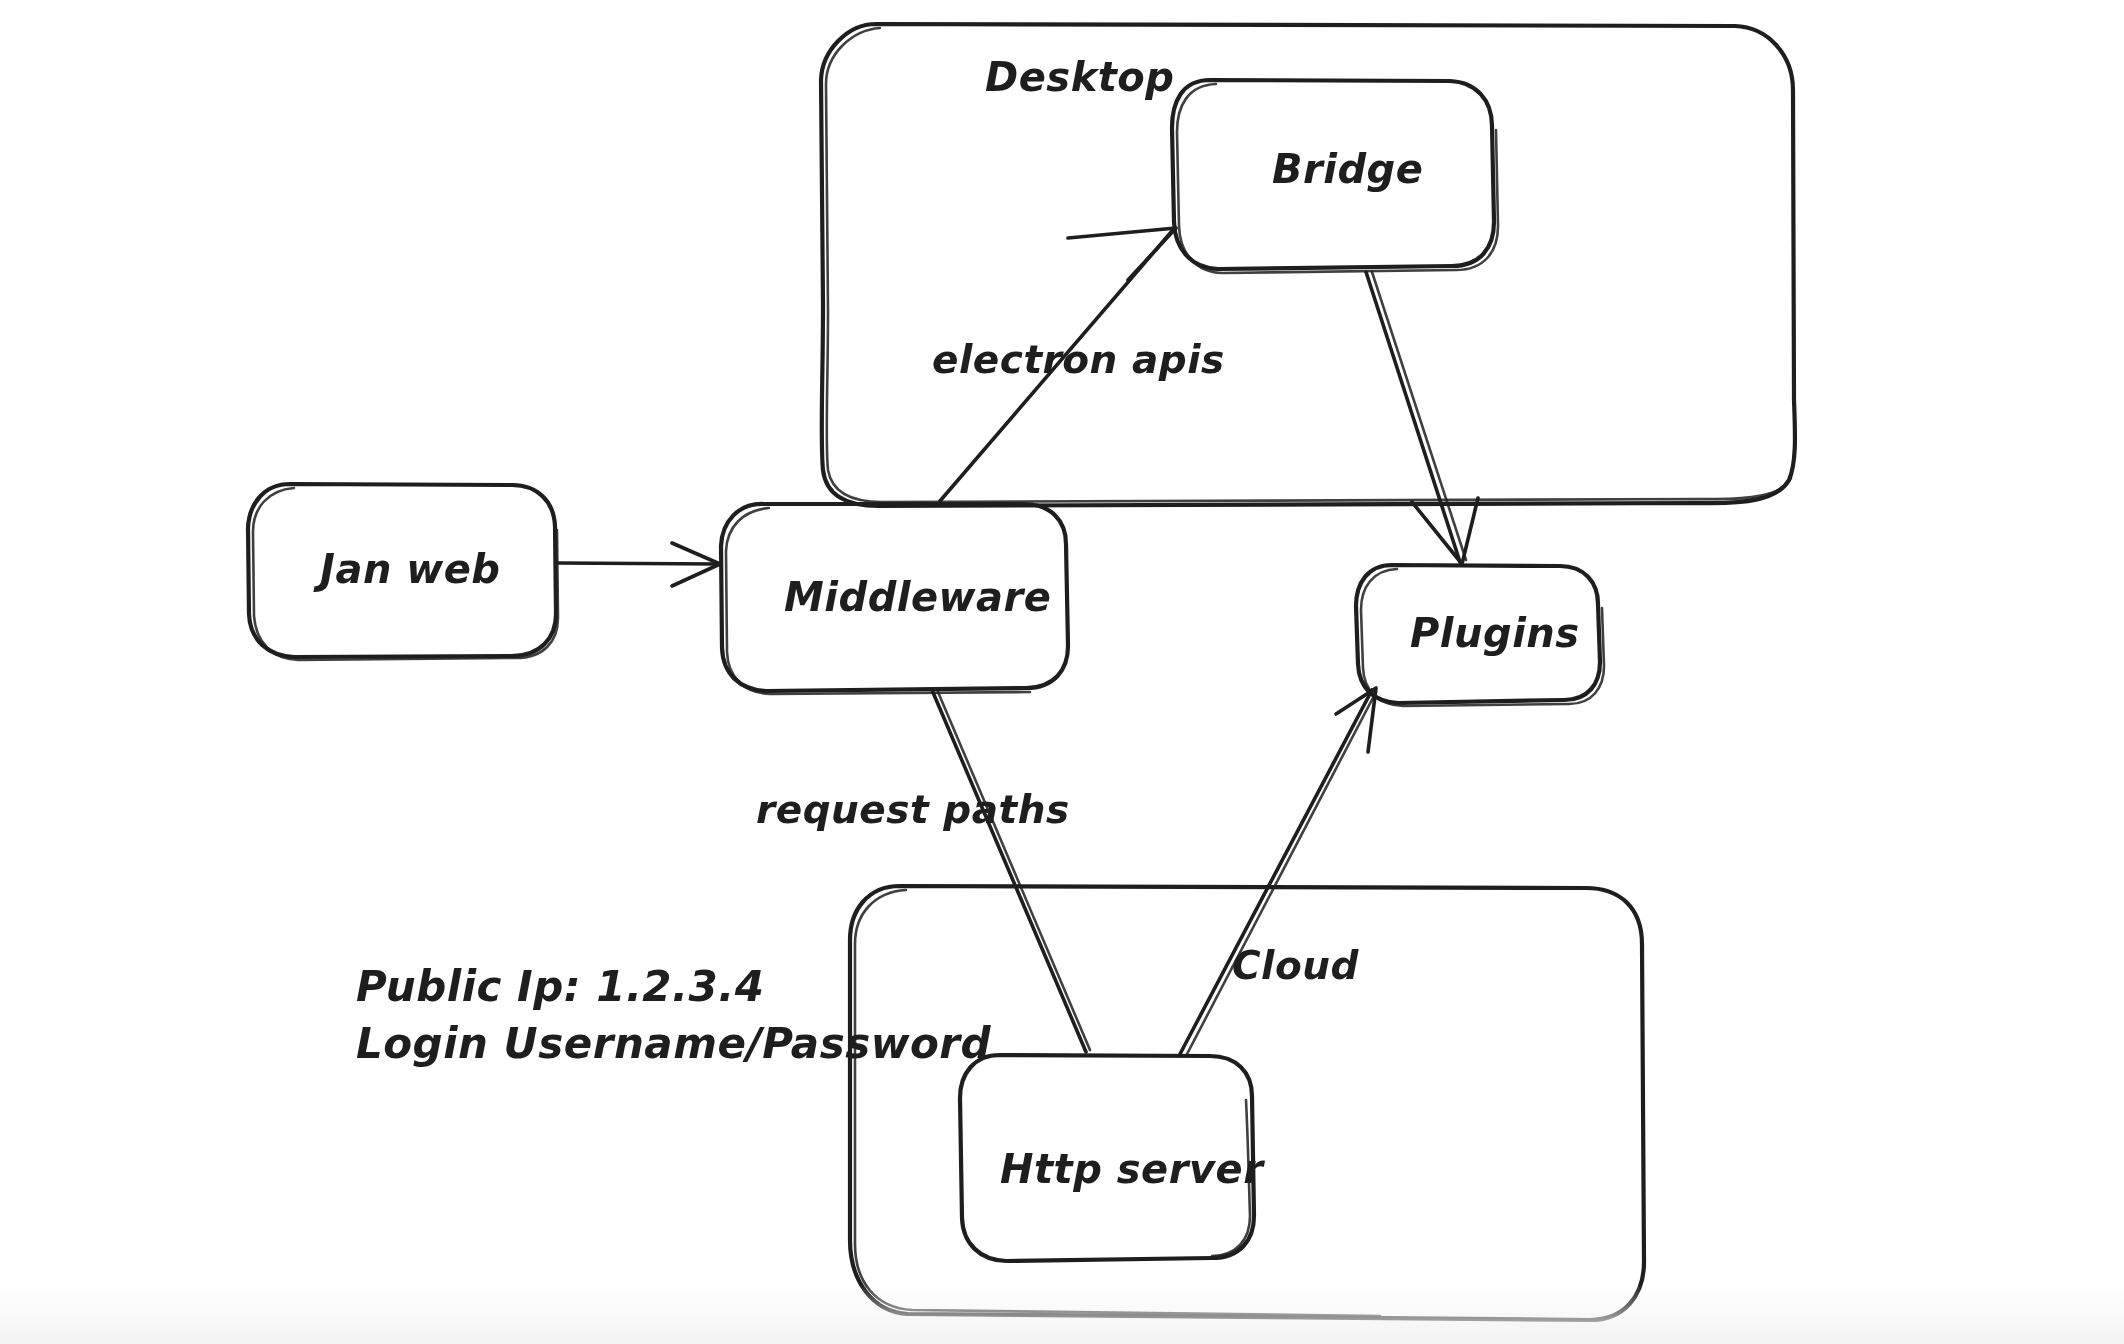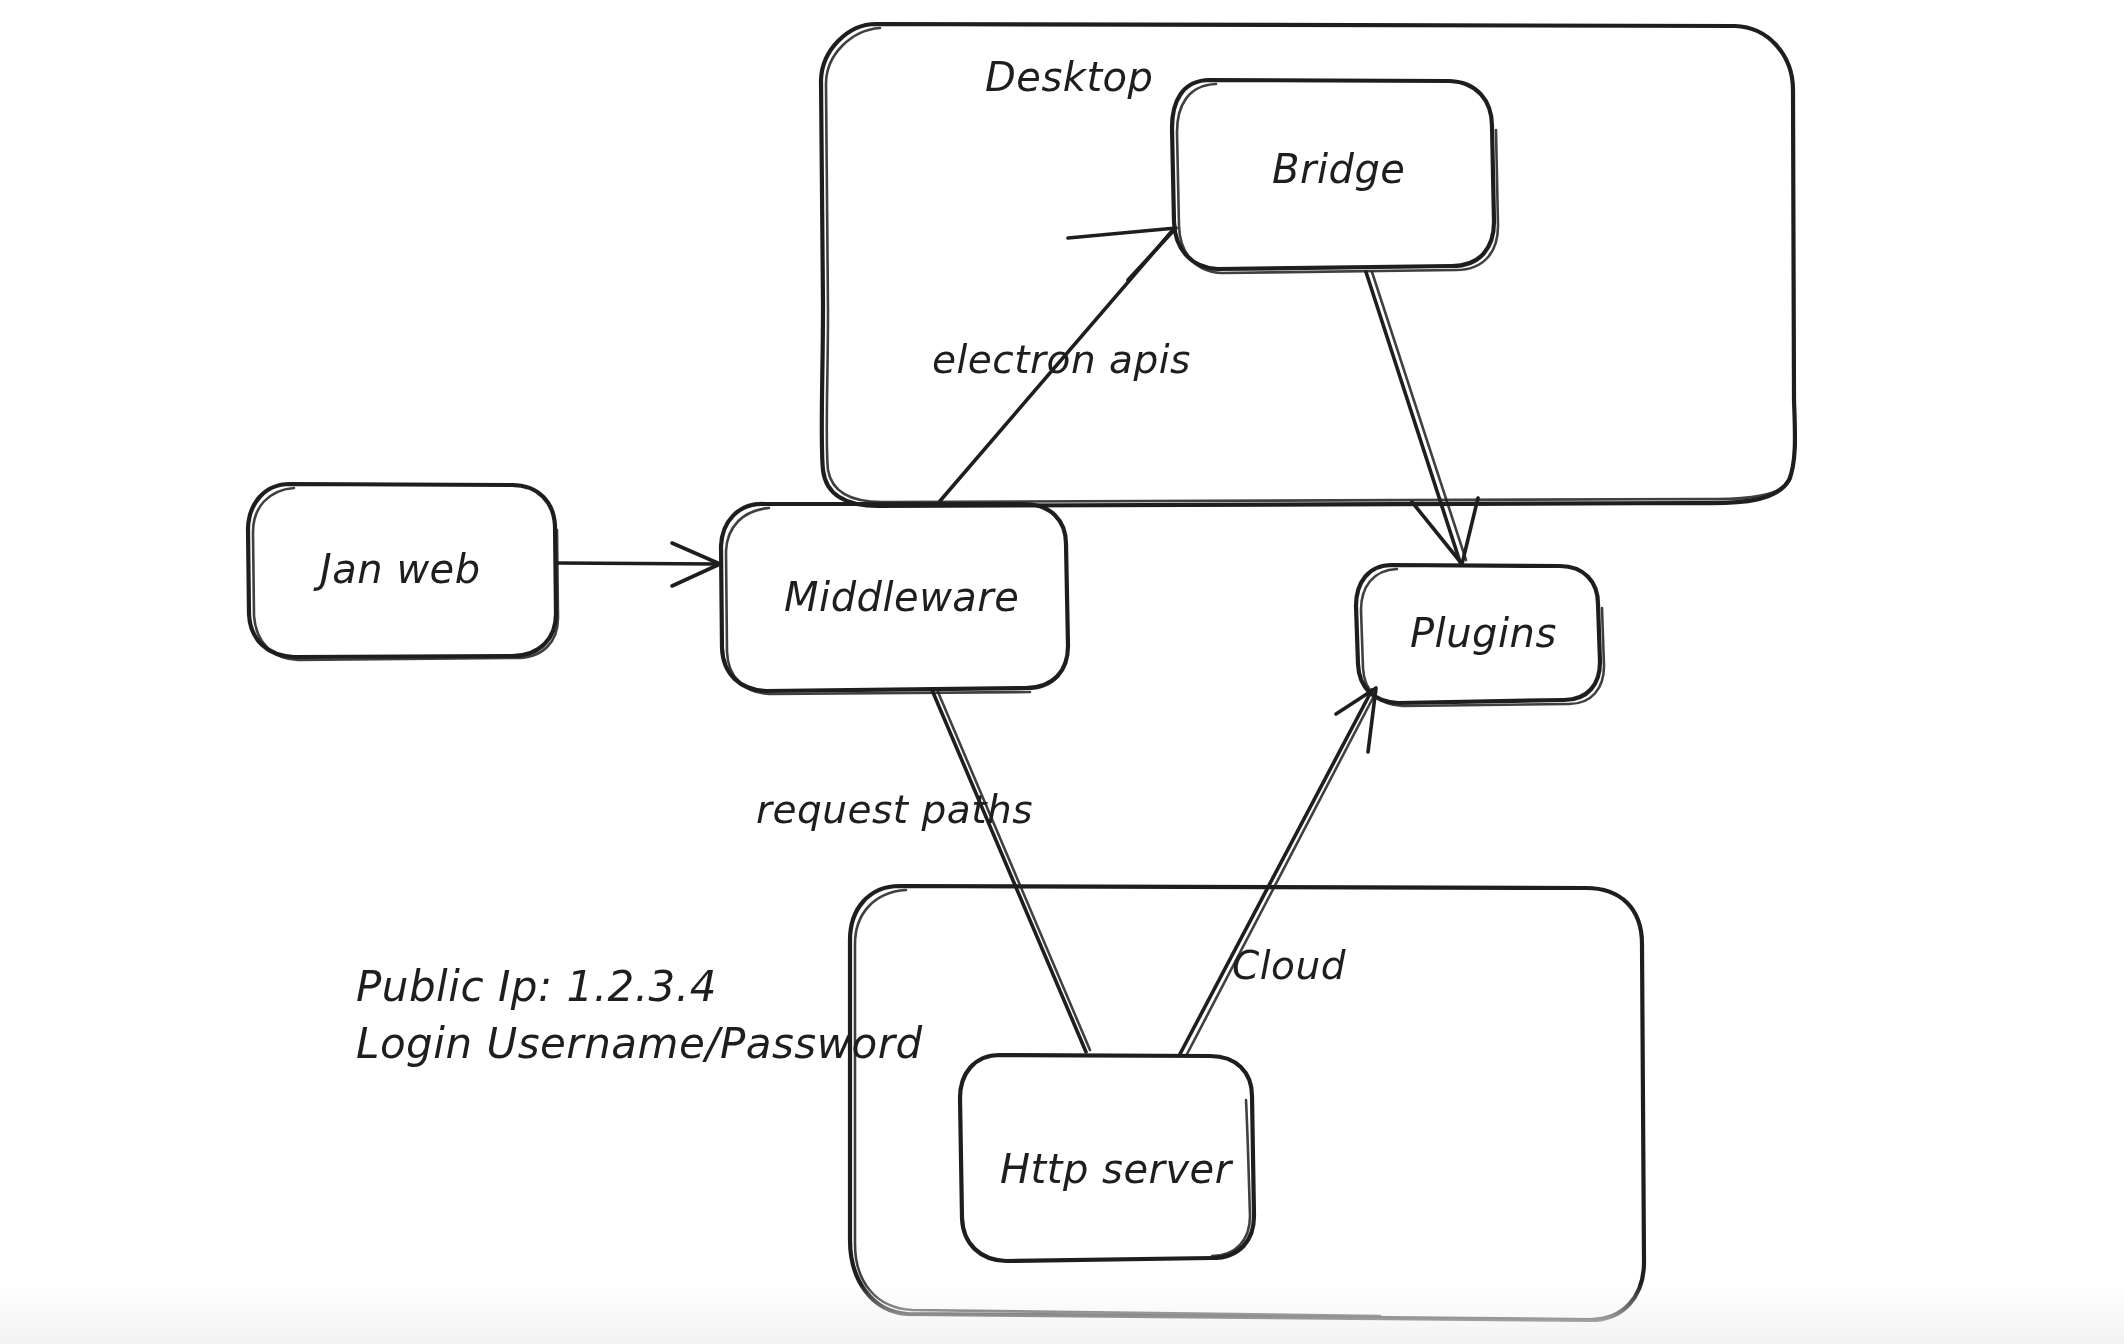--- a/index.html
+++ b/index.html
@@ -8,20 +8,21 @@
     padding: 0;
     background: #ffffff;
   }
   #canvas {
     position: relative;
     width: 2124px;
     height: 1344px;
     background: #ffffff;
     overflow: hidden;
     font-family: "DejaVu Sans", sans-serif;
+    font-weight: bold;
   }
   #bottom-fade {
     position: absolute;
     left: 0;
     bottom: 0;
     width: 2124px;
     height: 60px;
     background: linear-gradient(to bottom, rgba(255,255,255,0) 0%, rgba(243,243,244,1) 100%);
     pointer-events: none;
   }

